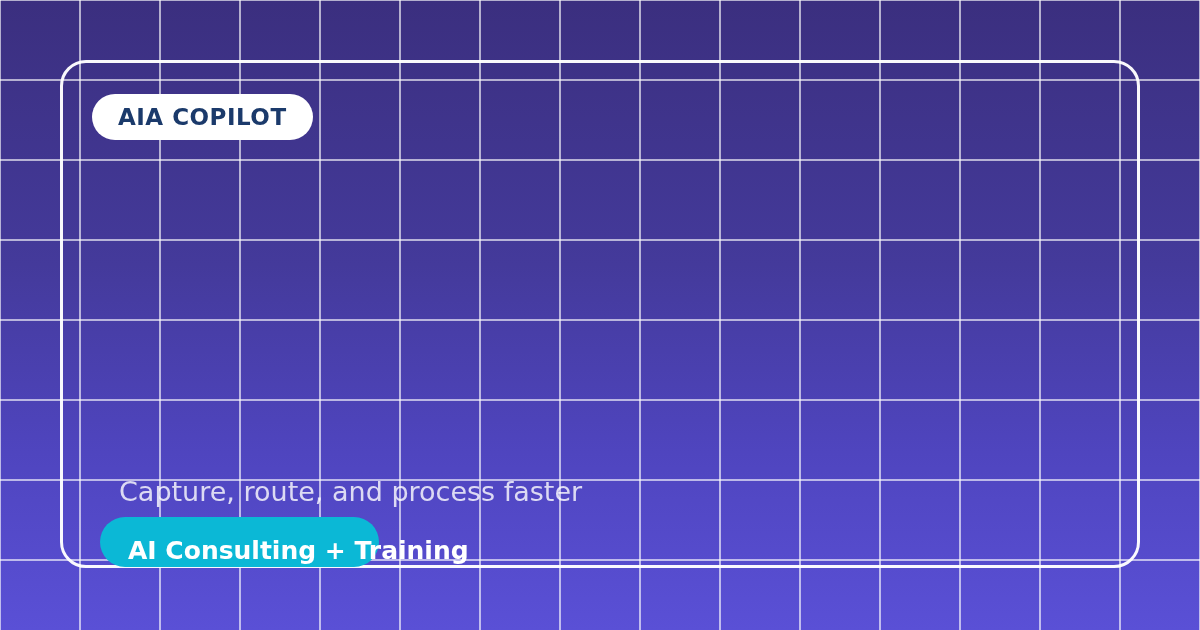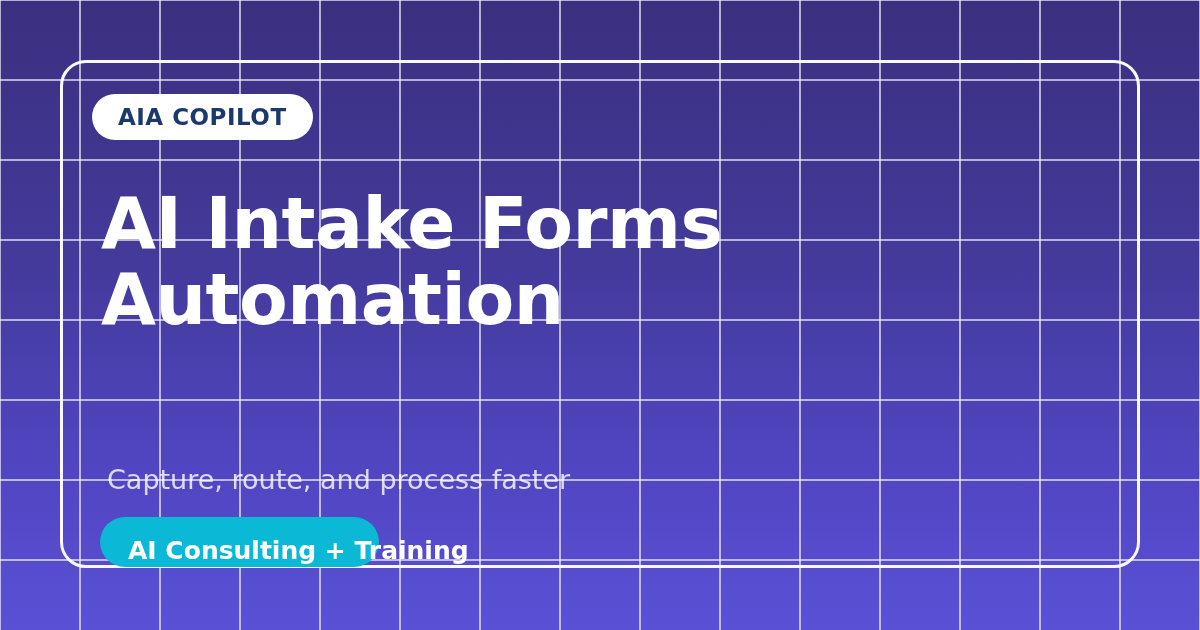--- a/index.html
+++ b/index.html
@@ -87,21 +87,21 @@
     line-height: 76px;
     letter-spacing: -0.5px;
     color: #ffffff;
     white-space: pre-line;
   }
 
   #subheadline {
     position: absolute;
     left: 103px;
     top: 459px;
-    margin: 4px;
+    margin: 16px;
     font-size: 27px;
     font-weight: normal;
     line-height: 34px;
     color: rgba(255,255,255,0.80);
     white-space: nowrap;
   }
 
   #cta-wrap {
     position: absolute;
     left: 100px;
@@ -140,22 +140,20 @@
   <div id="grid-overlay"></div>
 
   <div id="frame"></div>
 
   <div id="content">
 
     <div id="eyebrow-badge">
       <span id="eyebrow-label">AIA COPILOT</span>
     </div>
 
-    <h1 id="headline">AI Intake Forms
-Automation</h1>
 
     <p id="subheadline">Capture, route, and process faster</p>
 
     <div id="cta-wrap">
       <div id="cta-pill"></div>
       <span id="cta-label">AI Consulting + Training</span>
     </div>
 
   </div>
 </div>

